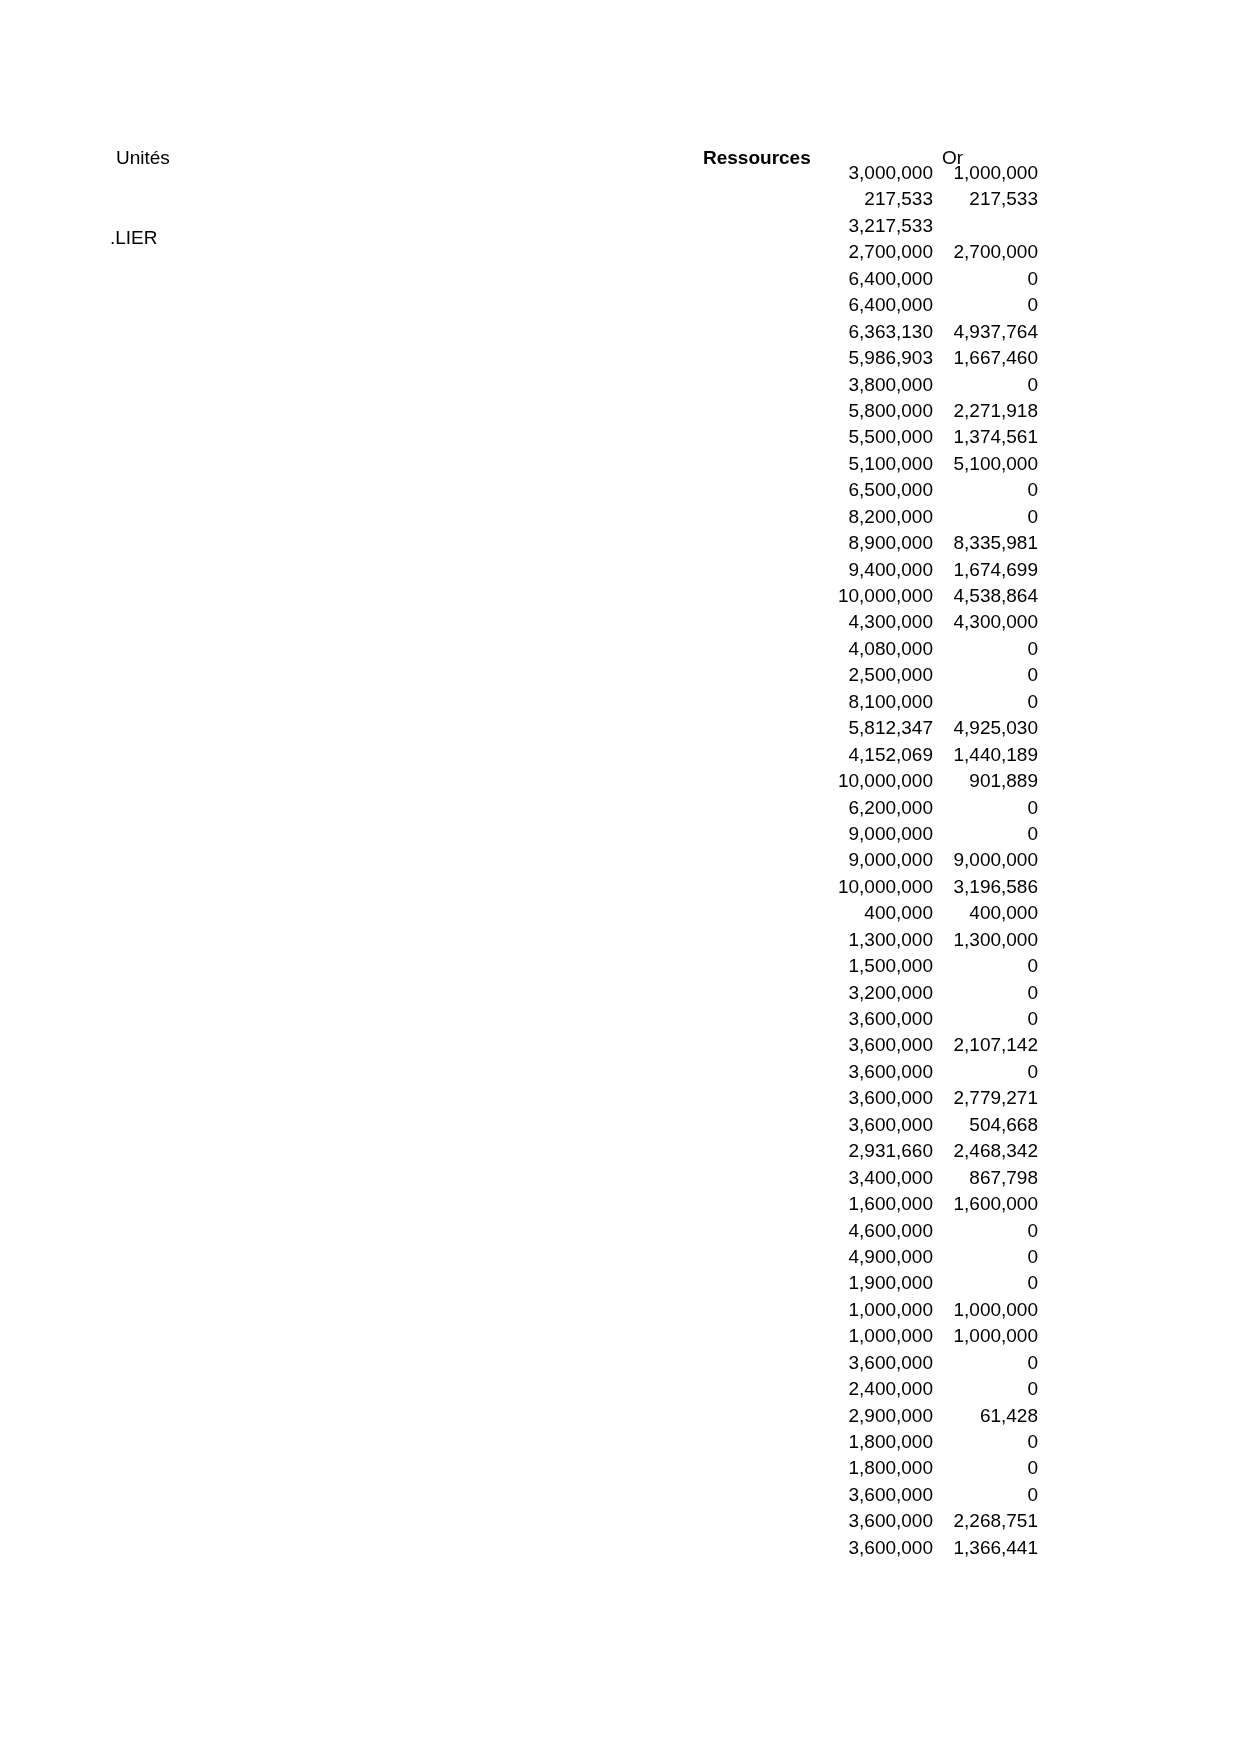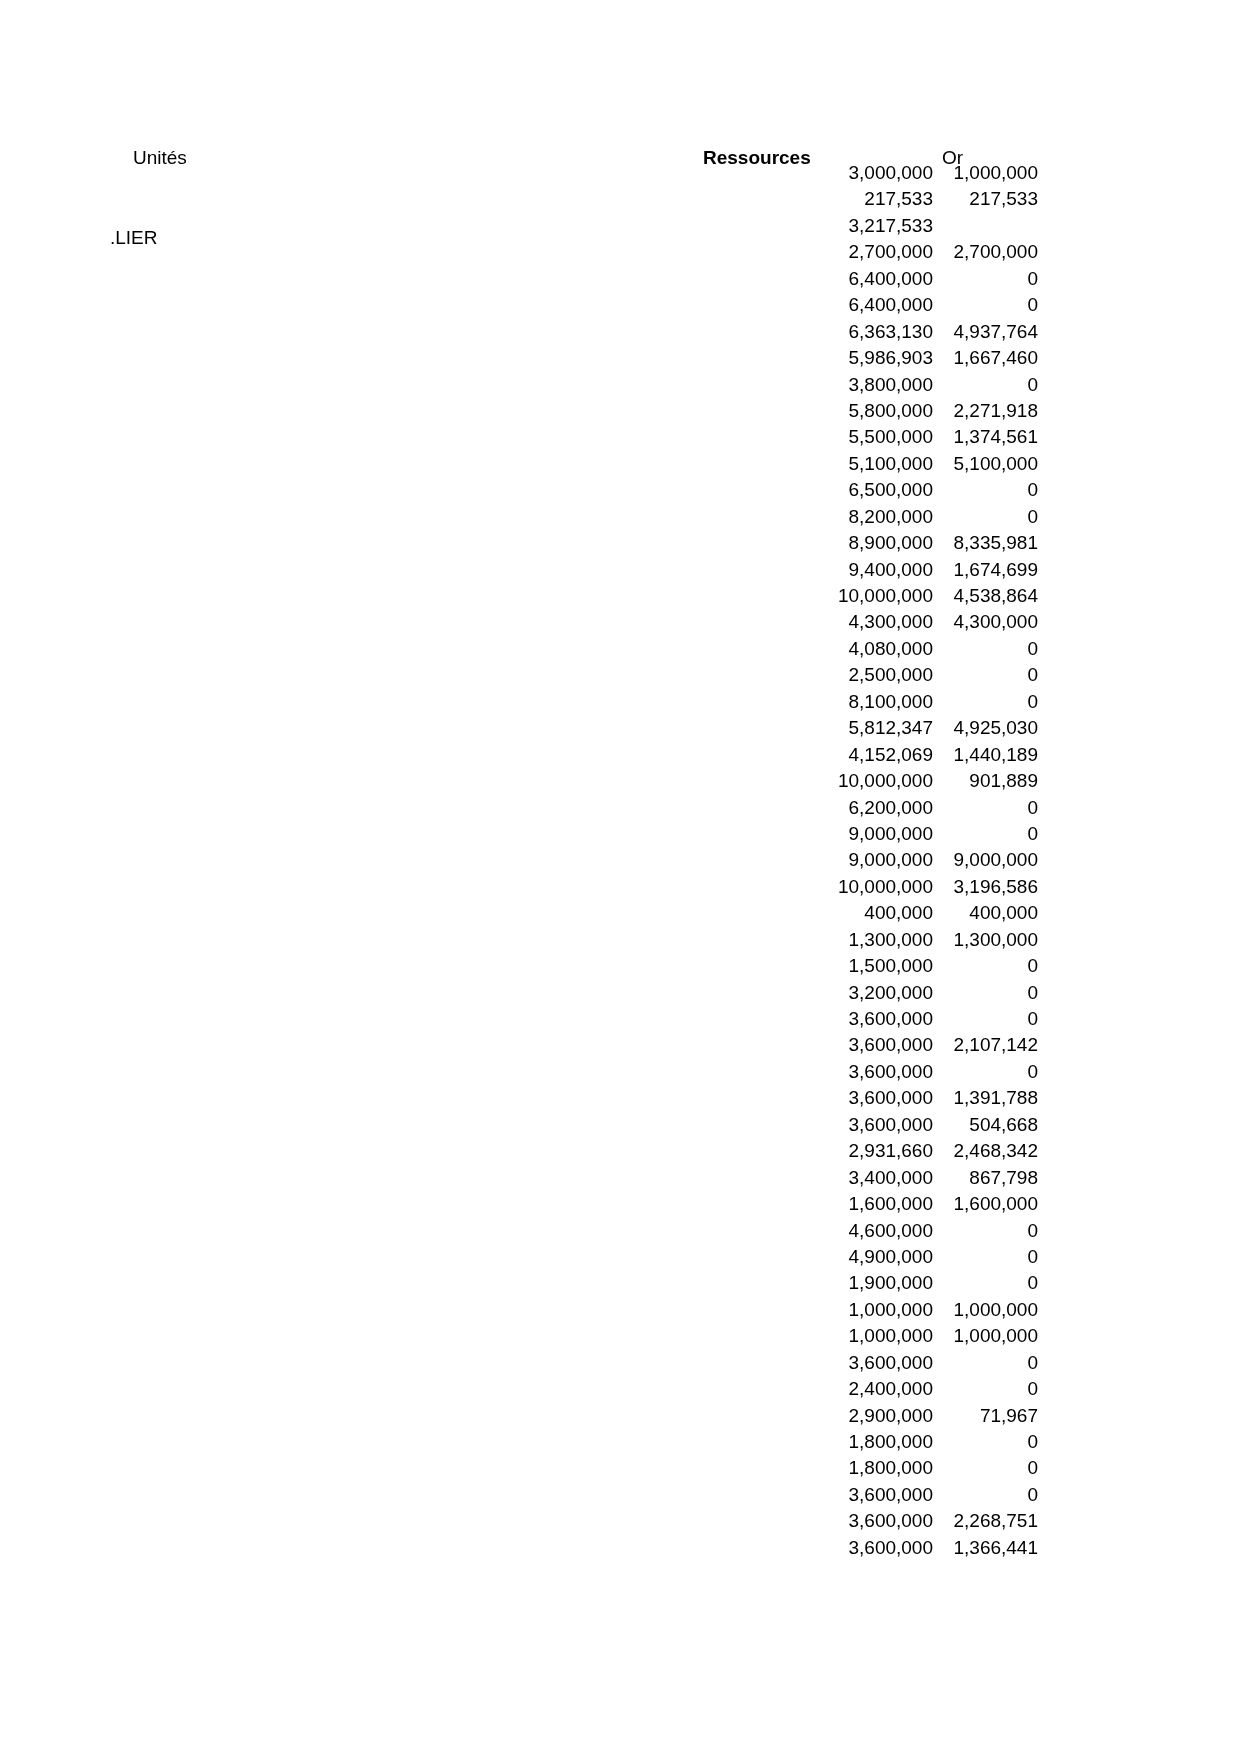--- a/index.html
+++ b/index.html
@@ -1,19 +1,19 @@
 <!DOCTYPE html>
 <html><head>
 <meta charset="utf-8">
 <style>
   html, body { margin: 0; padding: 0; background: #ffffff; }
   body { width: 1241px; height: 1754px; position: relative; overflow: hidden;
          font-family: "Liberation Sans", sans-serif; color: #000; font-size: 19px; }
   .hdr { position: absolute; top: 146px; height: 24px; line-height: 24px; }
-  #h-units { left: 116px; margin-left: 17px; }
+  #h-units { left: 116px; }
   #h-res { left: 703px; font-weight: bold; }
   #h-or { left: 942px; }
   #label-bold { position: absolute; left: 110px; top: 226px; font-weight: normal; line-height: 24px; }
   #rows { position: absolute; top: 160px; left: 0; width: 1241px; }
   .row { position: relative; height: 26.45px; }
   .c1, .c2 { position: absolute; top: 0; line-height: 26px; text-align: right; white-space: nowrap; }
   .c1 { right: calc(1241px - 933px); width: 130px; }
   .c2 { right: calc(1241px - 1038px); width: 100px; }
 </style>
 </head>
@@ -160,21 +160,21 @@
     <div class="row">
       <span class="c1">3,600,000</span>
       <span class="c2">2,107,142</span>
     </div>
     <div class="row">
       <span class="c1">3,600,000</span>
       <span class="c2">0</span>
     </div>
     <div class="row">
       <span class="c1">3,600,000</span>
-      <span class="c2">1,391,788</span>
+      <span class="c2">2,779,271</span>
     </div>
     <div class="row">
       <span class="c1">3,600,000</span>
       <span class="c2">504,668</span>
     </div>
     <div class="row">
       <span class="c1">2,931,660</span>
       <span class="c2">2,468,342</span>
     </div>
     <div class="row">
@@ -208,21 +208,21 @@
     <div class="row">
       <span class="c1">3,600,000</span>
       <span class="c2">0</span>
     </div>
     <div class="row">
       <span class="c1">2,400,000</span>
       <span class="c2">0</span>
     </div>
     <div class="row">
       <span class="c1">2,900,000</span>
-      <span class="c2">71,967</span>
+      <span class="c2">61,428</span>
     </div>
     <div class="row">
       <span class="c1">1,800,000</span>
       <span class="c2">0</span>
     </div>
     <div class="row">
       <span class="c1">1,800,000</span>
       <span class="c2">0</span>
     </div>
     <div class="row">

